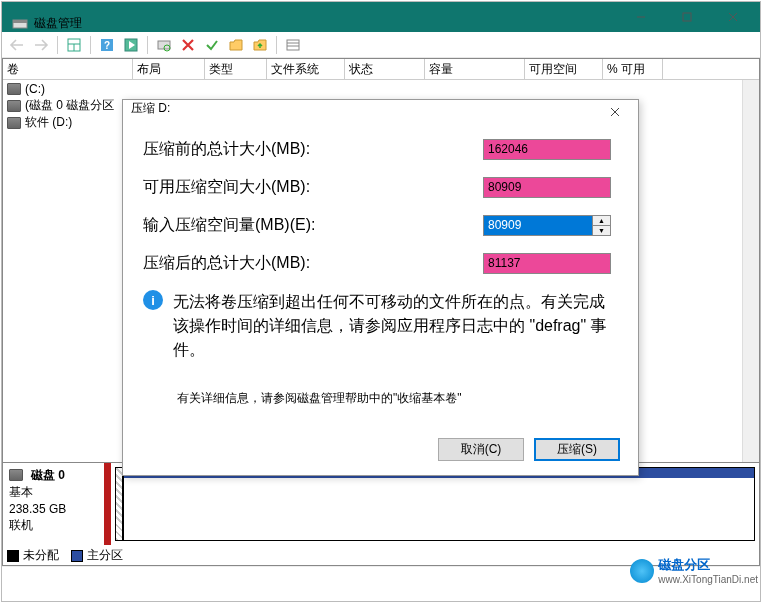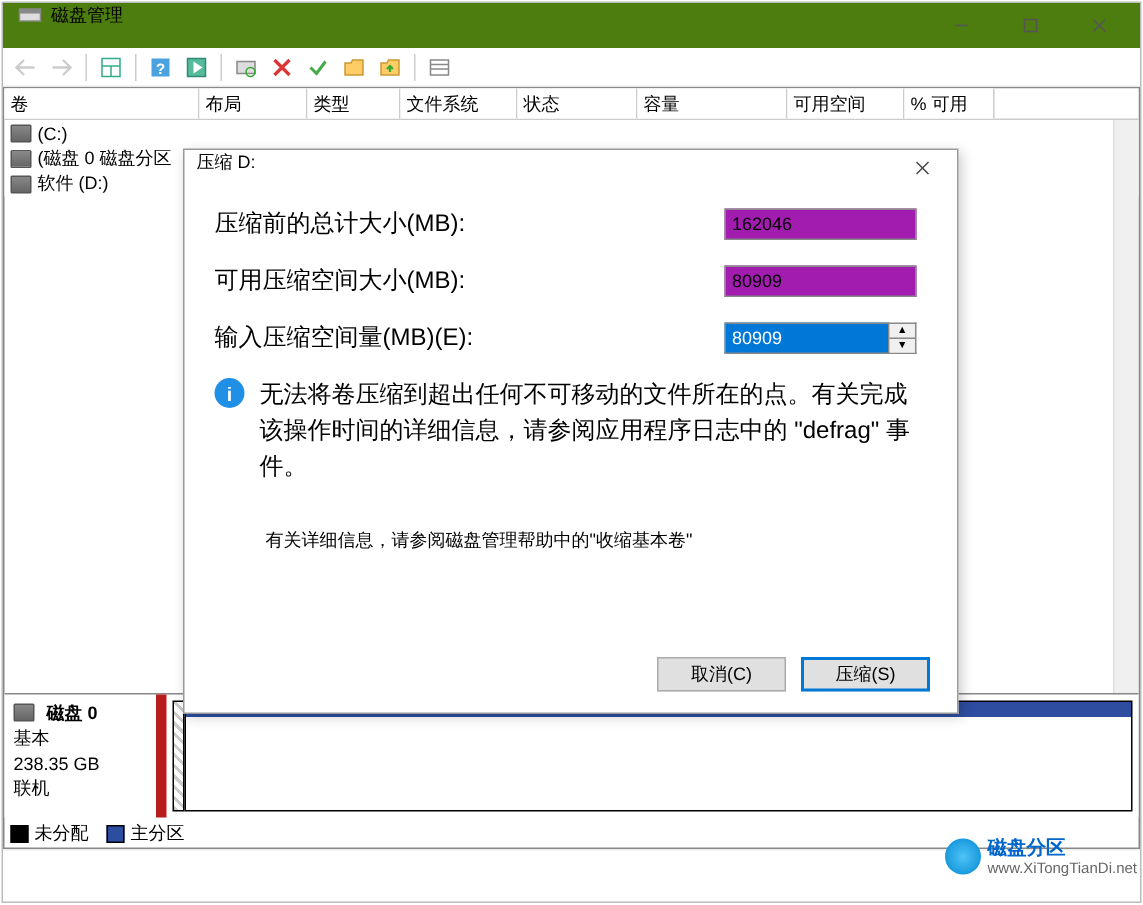--- a/index.html
+++ b/index.html
@@ -1,20 +1,20 @@
 <!DOCTYPE html>
 <html><head>
   <meta charset="utf-8">
   <style>
     * { box-sizing: border-box; margin: 0; padding: 0; font-family: 'Microsoft YaHei', 'Segoe UI', sans-serif; }
     body { width: 762px; height: 603px; background: #fff; font-size: 12px; color: #000; position: relative; overflow: hidden; }
     
     .main-window { width: 760px; height: 601px; border: 1px solid #bbb; background: #fff; position: absolute; left: 1px; top: 1px; }
     
-    .title-bar { height: 30px; display: flex; align-items: flex-start; padding: 0 4px; background: #4d7c0f; }
+    .title-bar { height: 30px; display: flex; align-items: flex-end; padding: 0 4px; background: #0f766e; }
     .title-icon { width: 16px; height: 16px; margin: 0 6px; }
     .title-icon svg { width:16px; height:16px; }
     .title-text { flex: 1; font-size: 12px; color: #000; }
     .win-controls { display: flex; }
     .win-btn { width: 46px; height: 30px; display: flex; align-items: center; justify-content: center; color: #666; cursor: pointer; }
     .win-btn svg { stroke: #555; stroke-width:1; fill:none;}
     
     .menu-bar { height: 21px; display: flex; align-items: center; padding: 0 2px; border-bottom: 1px solid #eee;}
     .menu-item { padding: 2px 10px; cursor: default; }
     
@@ -49,21 +49,21 @@
     
     
     .dialog { position: absolute; left: 122px; top: 99px; width: 517px; height: 377px; background: #fff; border: 1px solid #999; box-shadow: 2px 2px 8px rgba(0,0,0,0.2);}
     .dlg-title { height: 26px; display: flex; align-items: flex-start; padding: 0 8px;}
     .dlg-title-text { flex:1; font-size: 12px;}
     .dlg-close { width: 30px; height: 24px; display:flex; align-items:center; justify-content:center; cursor:pointer;}
     .dlg-body { padding: 12px 20px 0 20px;}
     .fld-row { display: flex; align-items: center; margin-bottom: 16px; height: 22px;}
     .fld-label { width: 340px; font-size: 16px;}
     .fld-input { width: 128px; height: 21px; border: 1px solid #888; padding: 1px 4px; font-size: 12px; background:#fff;}
-    .fld-input.ro { background:#a21caf;}
+    .fld-input.ro { background:#ec4899;}
     .fld-input.sel { background:#0078d7; color:#fff;}
     .spinner-wrap { display: flex;}
     .spin-btns { width: 18px; display:flex; flex-direction:column; border:1px solid #888; border-left:none;}
     .spin-btn { flex:1; display:flex; align-items:center; justify-content:center; font-size:7px; cursor:pointer; background:#f0f0f0;}
     .spin-btn:first-child{border-bottom:1px solid #888;}
     
     .info-section { display: flex; margin-top: 4px; margin-bottom: 20px;}
     .info-icon { width: 20px; height: 20px; border-radius:50%; background:#2090e6; color:#fff; display:flex;align-items:center;justify-content:center; font-weight:bold; font-size:13px; margin-right:10px; flex-shrink:0;}
     .info-text { font-size: 16px; line-height: 1.5;}
     
@@ -260,20 +260,24 @@
     <div class="fld-row">
       <div class="fld-label">输入压缩空间量(MB)(E):</div>
       <div class="spinner-wrap">
         <input class="fld-input sel" style="width: 110px;" value="80909">
         <div class="spin-btns">
           <div class="spin-btn">▲</div>
           <div class="spin-btn">▼</div>
         </div>
       </div>
     </div>
+    <div class="fld-row">
+      <div class="fld-label">压缩后的总计大小(MB):</div>
+      <input class="fld-input ro" readonly="" value="81137" style="">
+    </div>
 
     <div class="info-section">
       <div class="info-icon">i</div>
       <div class="info-text">无法将卷压缩到超出任何不可移动的文件所在的点。有关完成该操作时间的详细信息，请参阅应用程序日志中的 "defrag" 事件。</div>
     </div>
 
     <div class="help-text">有关详细信息，请参阅磁盘管理帮助中的"收缩基本卷"</div>
   </div>
   <div class="dlg-buttons">
     <div class="dlg-btn">取消(C)</div>

